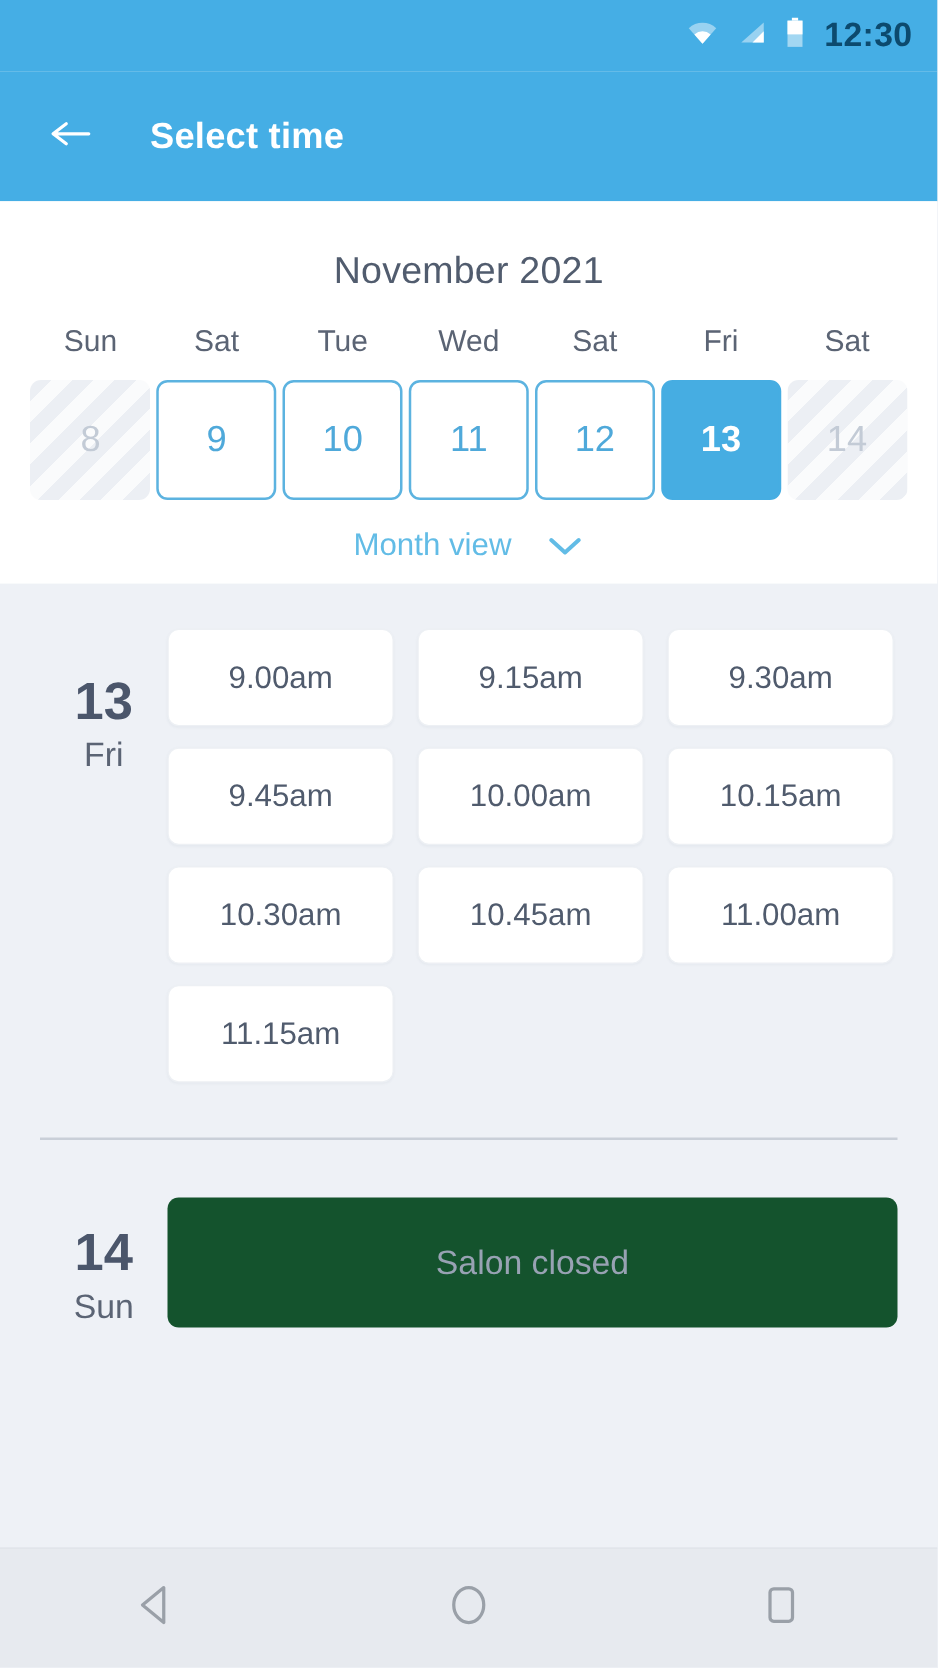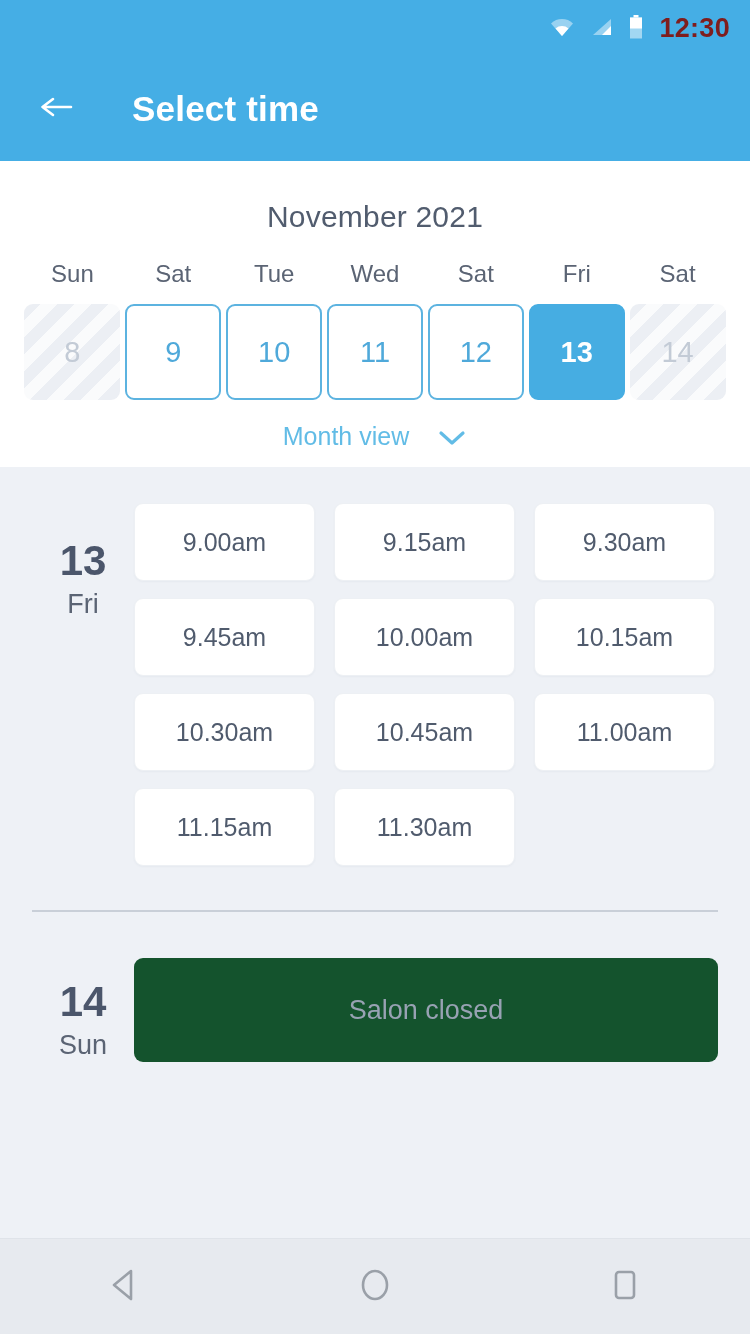--- a/index.html
+++ b/index.html
@@ -11,31 +11,31 @@
   }
   #screen { position:relative; width:750px; height:1334px; background:#eef1f6; }
 
   
   .statusbar{
     height:57px; background:#45AEE5;
     display:flex; align-items:center; justify-content:flex-end;
     padding-right:20px; gap:16px;
   }
   .sb-icon{ display:block; }
-  .sb-time{ color:#7f1d1d; font-size:27px; font-weight:bold; letter-spacing:.3px; }
+  .sb-time{ color:#0c4a6e; font-size:27px; font-weight:bold; letter-spacing:.3px; }
 
   
   .appbar{
     height:104px; background:#45AEE5;
     display:flex; align-items:center; padding-left:34px;
   }
   .back-btn{ width:46px; height:46px; display:flex; align-items:center; justify-content:center; cursor:pointer; }
   .appbar-title{
-    color:#ffffff; font-size:35px; font-weight:bold;
-    margin-left:52px; letter-spacing:.2px;text-align:center;
+    color:#ffffff; font-size:29px; font-weight:bold;
+    margin-left:40px; letter-spacing:.2px;text-align:center;
   }
 
   
   .calendar-panel{ background:#ffffff; padding-top:39px; padding-bottom:16px; }
   .month-label{
     text-align:center; color:#515c6e; font-size:30px; letter-spacing:.2px;
     margin-bottom:26px;
   }
   .weekday-row{ display:flex; padding:0 22px; margin-bottom:16px; }
   .weekday{
@@ -205,21 +205,20 @@
         <div class="slot">9.00am</div>
         <div class="slot">9.15am</div>
         <div class="slot">9.30am</div>
         <div class="slot">9.45am</div>
         <div class="slot">10.00am</div>
         <div class="slot">10.15am</div>
         <div class="slot">10.30am</div>
         <div class="slot">10.45am</div>
         <div class="slot">11.00am</div>
         <div class="slot">11.15am</div>
-        <div class="slot">11.30am</div>
       </div>
     </div>
 
     <div class="divider"></div>
 
     <div class="closed-block">
       <div class="day-side" style="padding-top:22px;">
         <div class="dnum">14</div>
         <div class="dname">Sun</div>
       </div>

